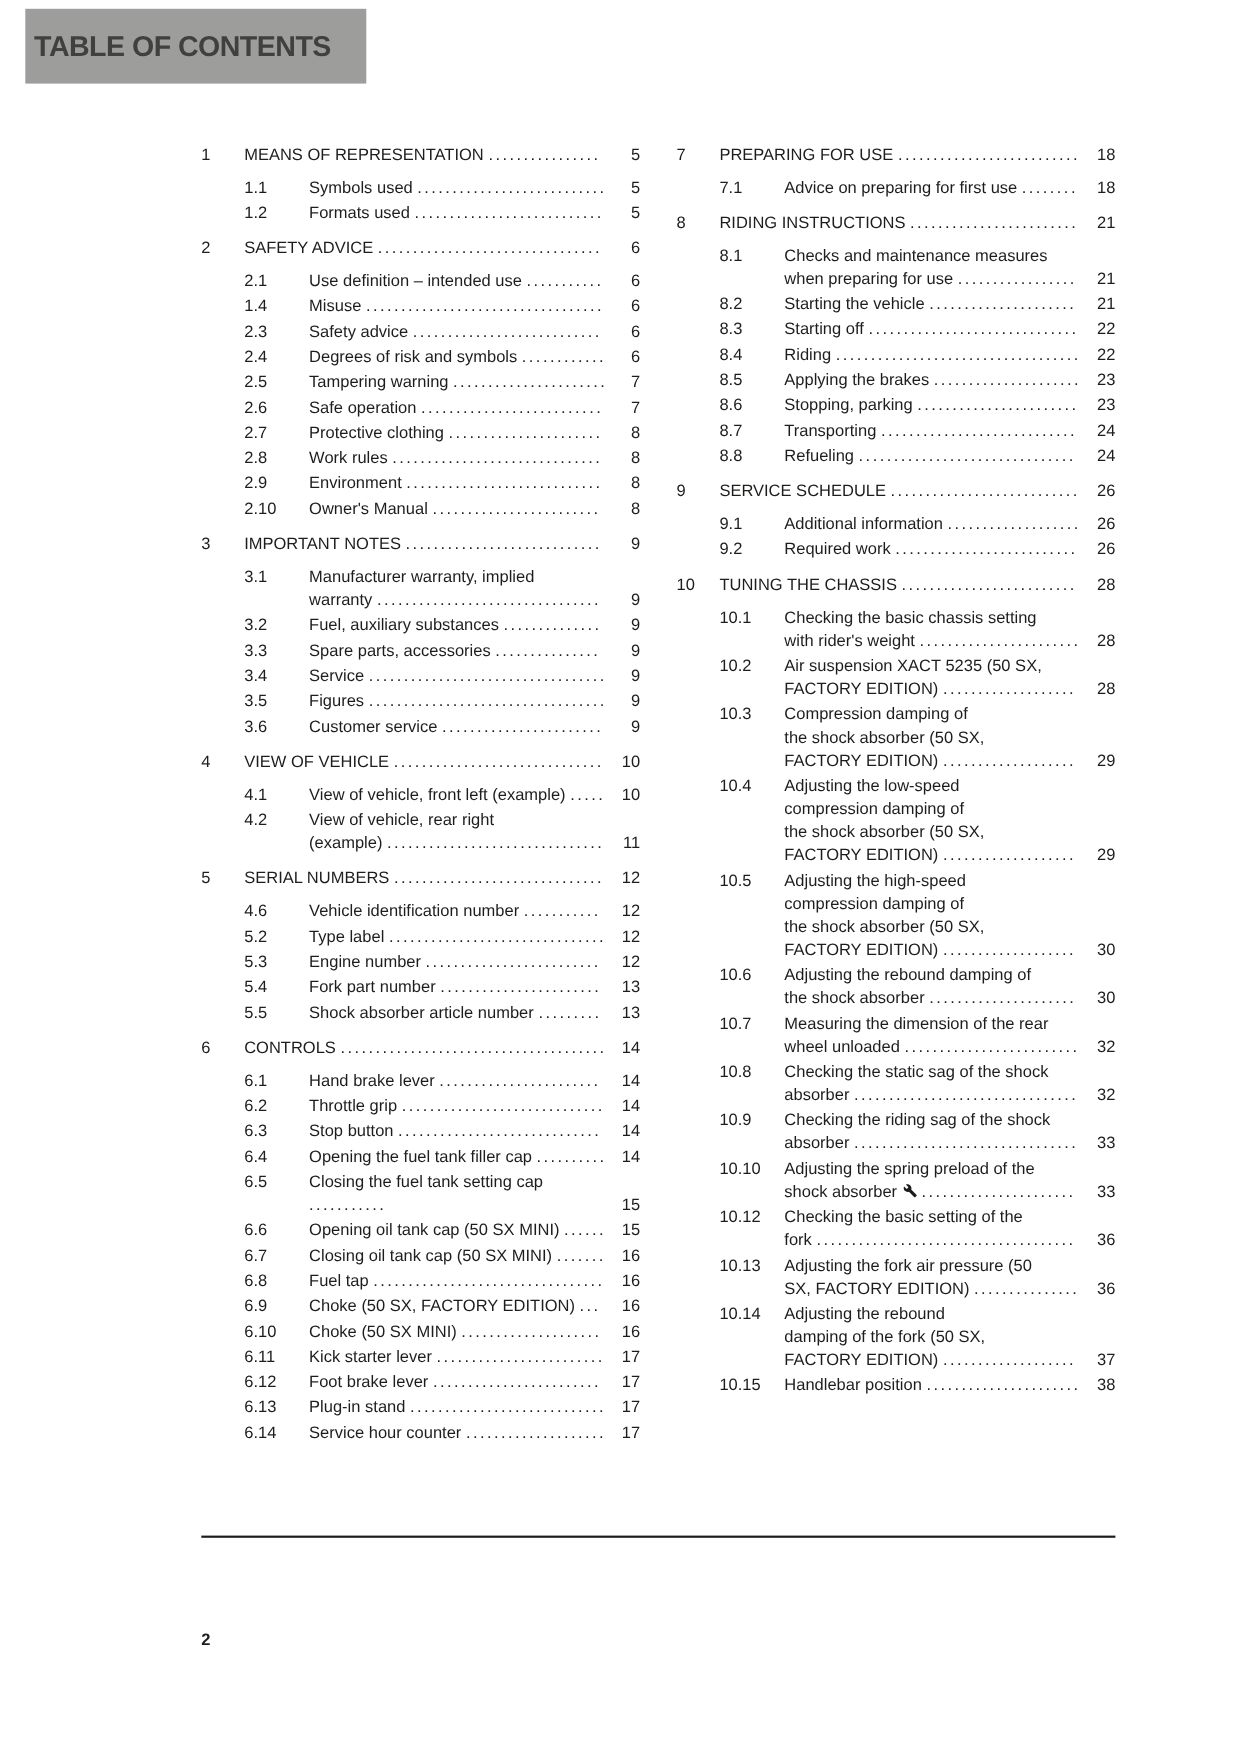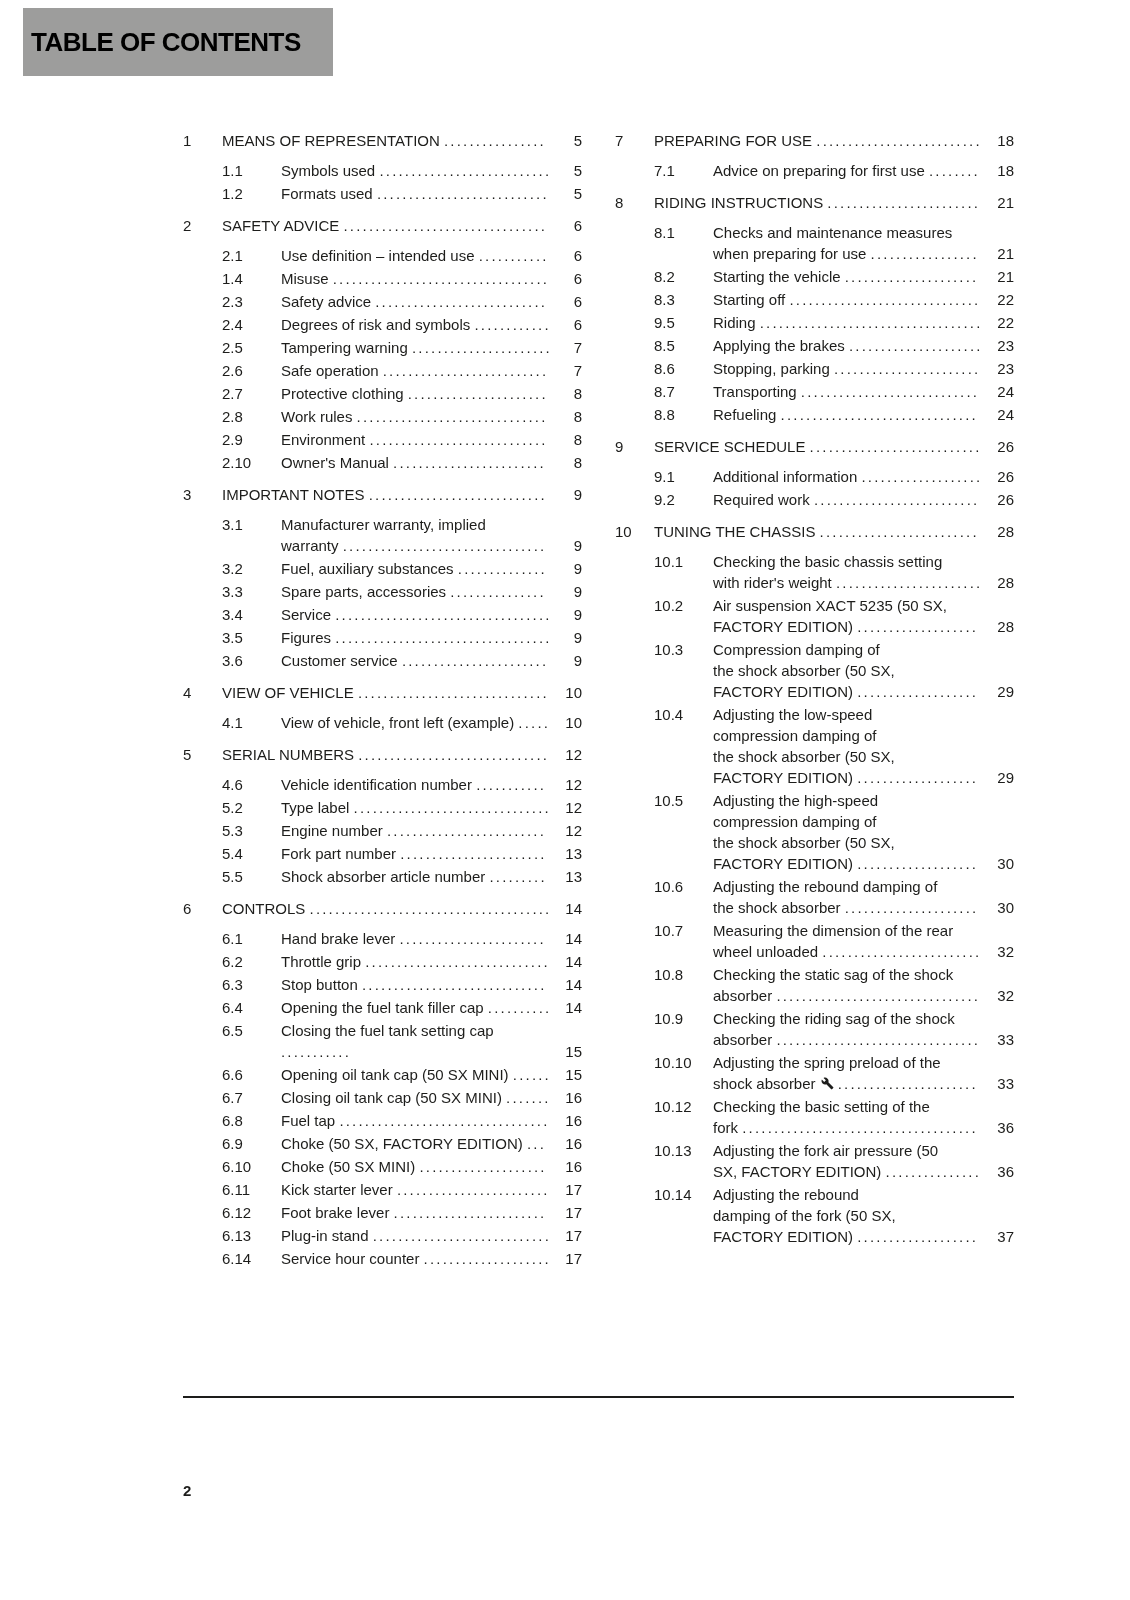--- a/index.html
+++ b/index.html
@@ -23,21 +23,21 @@
     height: 68px;
     background: #9d9d9c;
     display: flex;
     align-items: center;
   }
   .header-box h1 {
     font-size: 26px;
     font-weight: 700;
     letter-spacing: -0.5px;
     padding-left: 8px;
-    color: #000000;
+    color: #404040;
     line-height: 1;
     white-space: nowrap;
   }
   .toc {
     position: absolute;
     left: 183px;
     top: 130px;
     width: 831px;
     display: flex;
     gap: 33px;
@@ -179,20 +179,25 @@
           <span class="body"><span class="label">Customer service</span> <span class="dots">.......................</span><span class="pageno">9</span></span>
         </div>
         <div class="entry chapter">
           <span class="num">4</span>
           <span class="body"><span class="label">VIEW OF VEHICLE</span> <span class="dots">..............................</span><span class="pageno">10</span></span>
         </div>
         <div class="entry section">
           <span class="num">4.1</span>
           <span class="body"><span class="label">View of vehicle, front left (example)</span> <span class="dots">.....</span><span class="pageno">10</span></span>
         </div>
+        <div class="entry section">
+          <span class="num">4.2</span>
+          <span class="body"><span class="label">View of vehicle, rear right
+(example)</span> <span class="dots">...............................</span><span class="pageno">11</span></span>
+        </div>
         <div class="entry chapter">
           <span class="num">5</span>
           <span class="body"><span class="label">SERIAL NUMBERS</span> <span class="dots">..............................</span><span class="pageno">12</span></span>
         </div>
         <div class="entry section">
           <span class="num">4.6</span>
           <span class="body"><span class="label">Vehicle identification number</span> <span class="dots">...........</span><span class="pageno">12</span></span>
         </div>
         <div class="entry section">
           <span class="num">5.2</span>
@@ -291,21 +296,21 @@
         </div>
         <div class="entry section">
           <span class="num">8.2</span>
           <span class="body"><span class="label">Starting the vehicle</span> <span class="dots">.....................</span><span class="pageno">21</span></span>
         </div>
         <div class="entry section">
           <span class="num">8.3</span>
           <span class="body"><span class="label">Starting off</span> <span class="dots">..............................</span><span class="pageno">22</span></span>
         </div>
         <div class="entry section">
-          <span class="num">9.5</span>
+          <span class="num">8.4</span>
           <span class="body"><span class="label">Riding</span> <span class="dots">...................................</span><span class="pageno">22</span></span>
         </div>
         <div class="entry section">
           <span class="num">8.5</span>
           <span class="body"><span class="label">Applying the brakes</span> <span class="dots">.....................</span><span class="pageno">23</span></span>
         </div>
         <div class="entry section">
           <span class="num">8.6</span>
           <span class="body"><span class="label">Stopping, parking</span> <span class="dots">.......................</span><span class="pageno">23</span></span>
         </div>
@@ -399,19 +404,23 @@
           <span class="num">10.13</span>
           <span class="body"><span class="label">Adjusting the fork air pressure (50
 SX, FACTORY EDITION)</span> <span class="dots">...............</span><span class="pageno">36</span></span>
         </div>
         <div class="entry section">
           <span class="num">10.14</span>
           <span class="body"><span class="label">Adjusting the rebound
 damping of the fork (50 SX,
 FACTORY EDITION)</span> <span class="dots">...................</span><span class="pageno">37</span></span>
         </div>
+        <div class="entry section">
+          <span class="num">10.15</span>
+          <span class="body"><span class="label">Handlebar position</span> <span class="dots">......................</span><span class="pageno">38</span></span>
+        </div>
       </section>
   </main>
 
   <div class="footer-rule"></div>
   <div class="folio">2</div>
 
 </div>
 
 </body></html>

